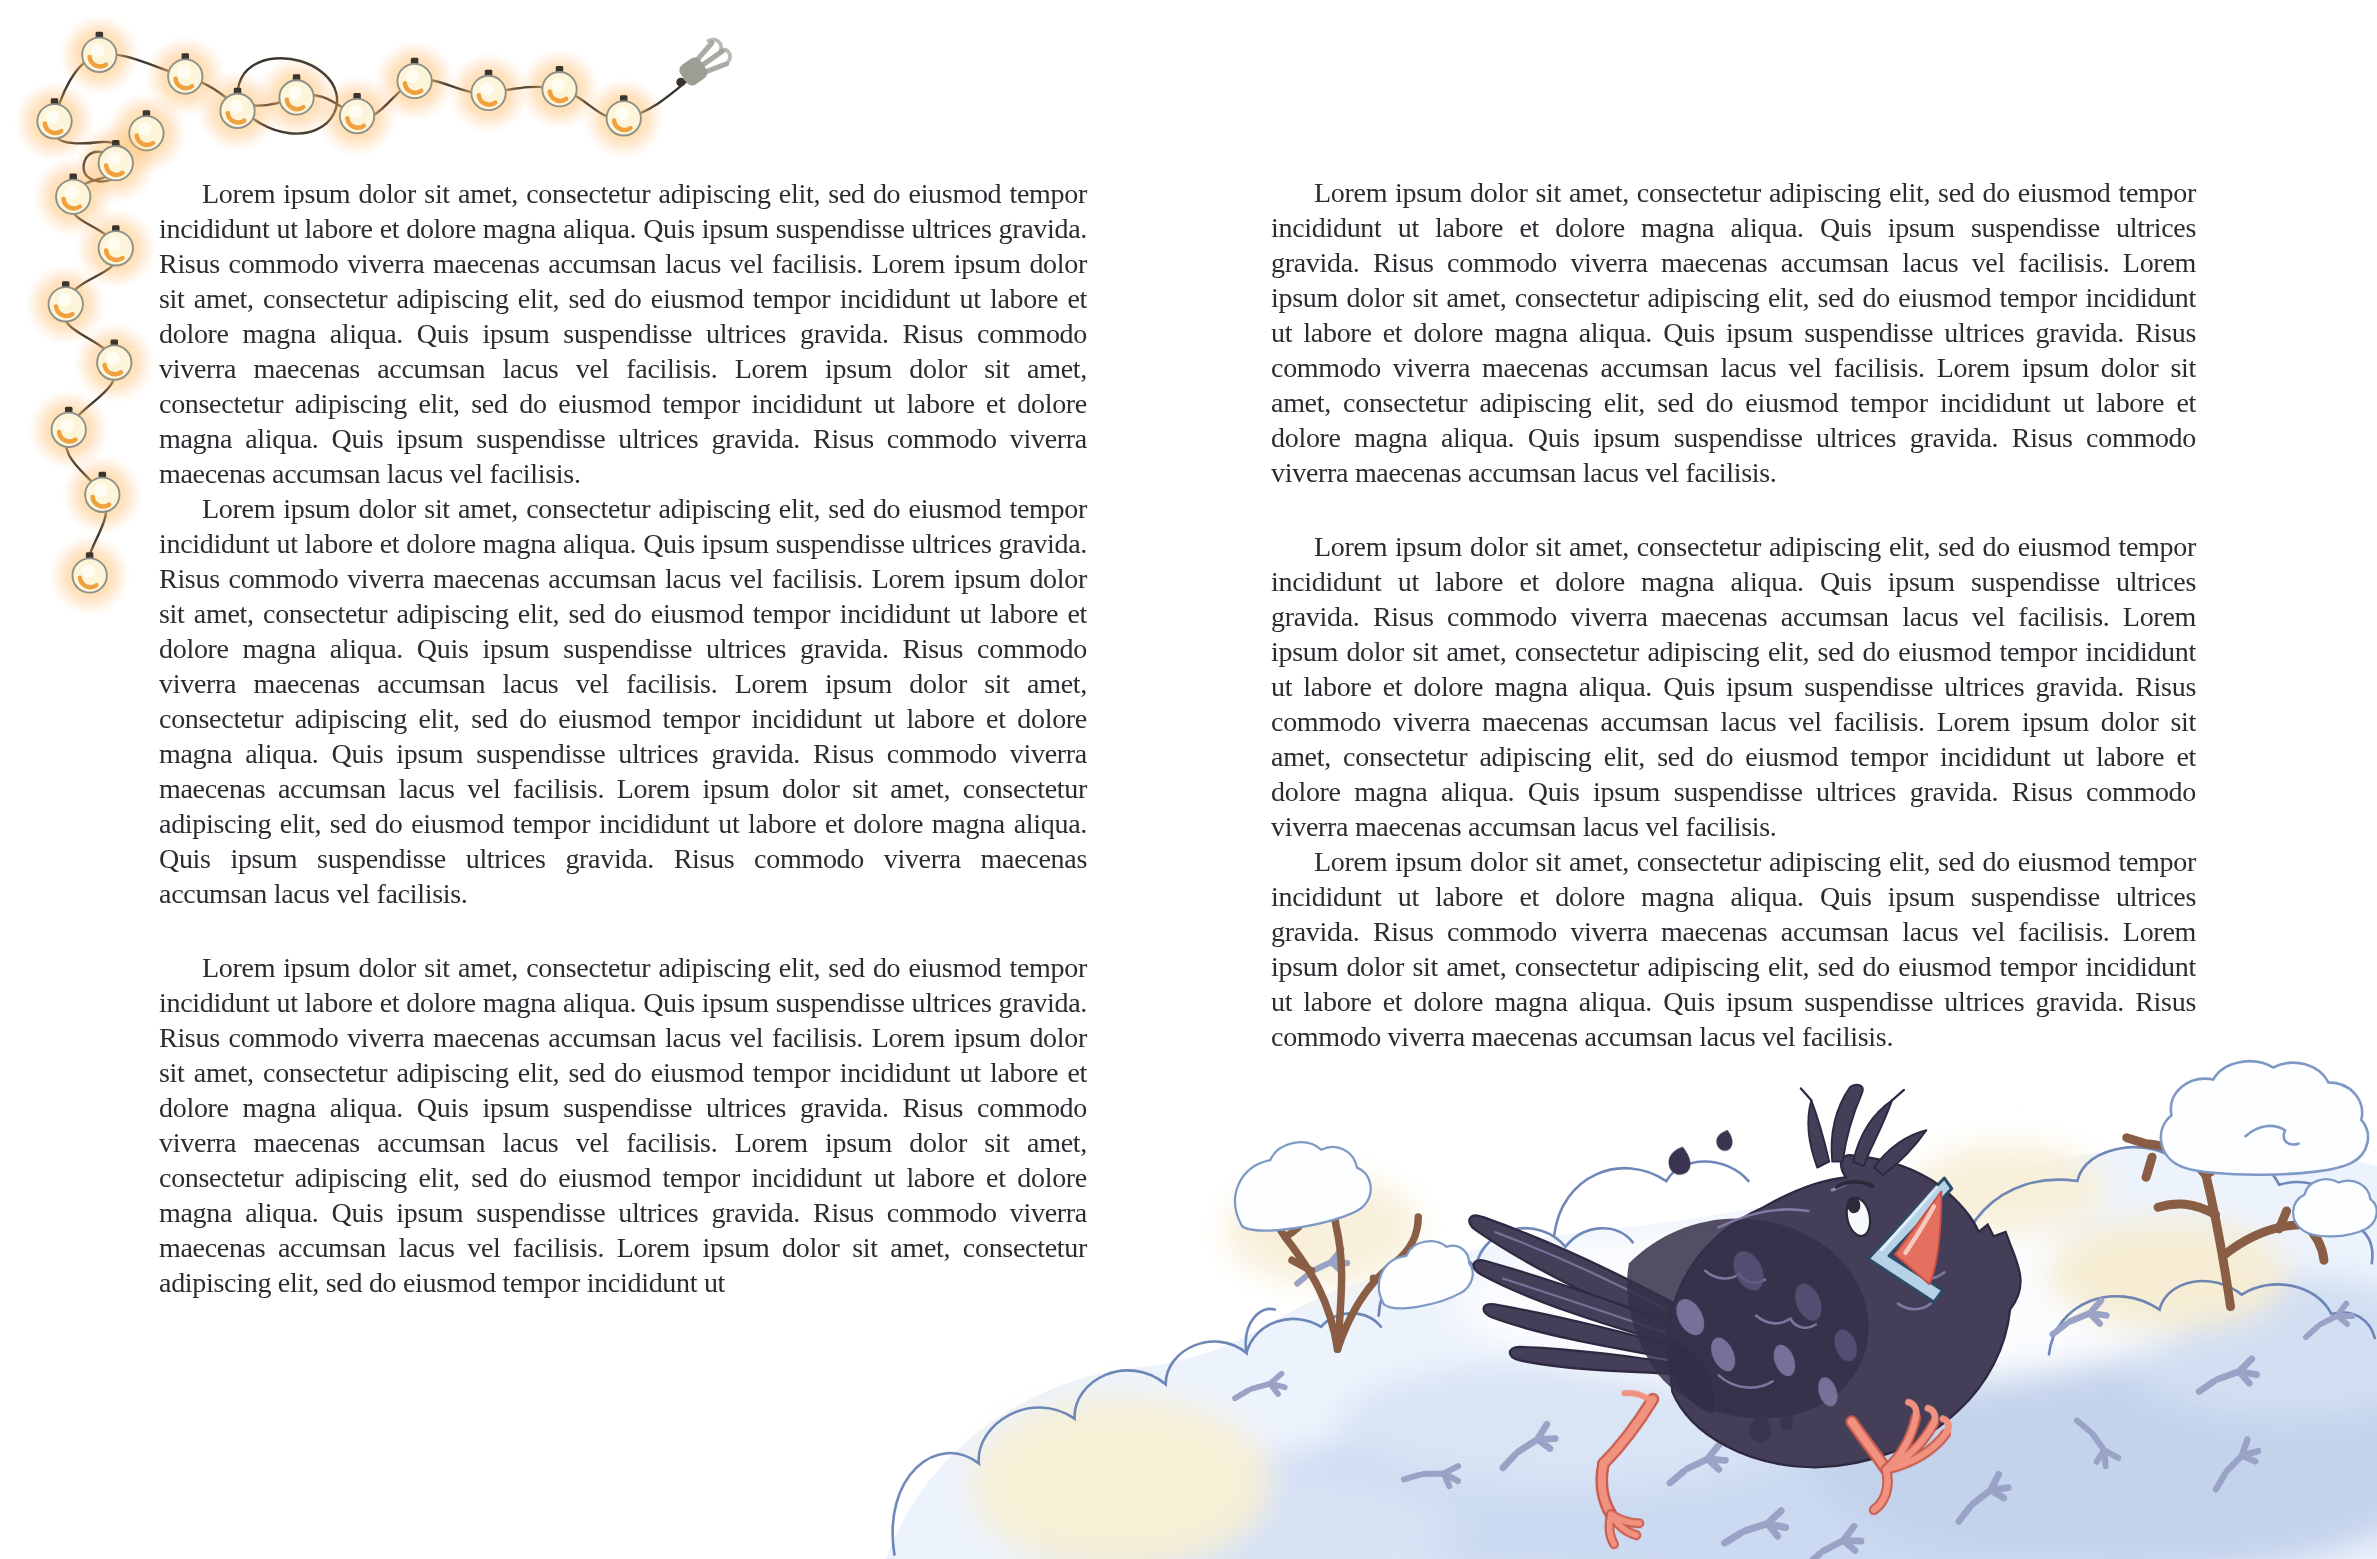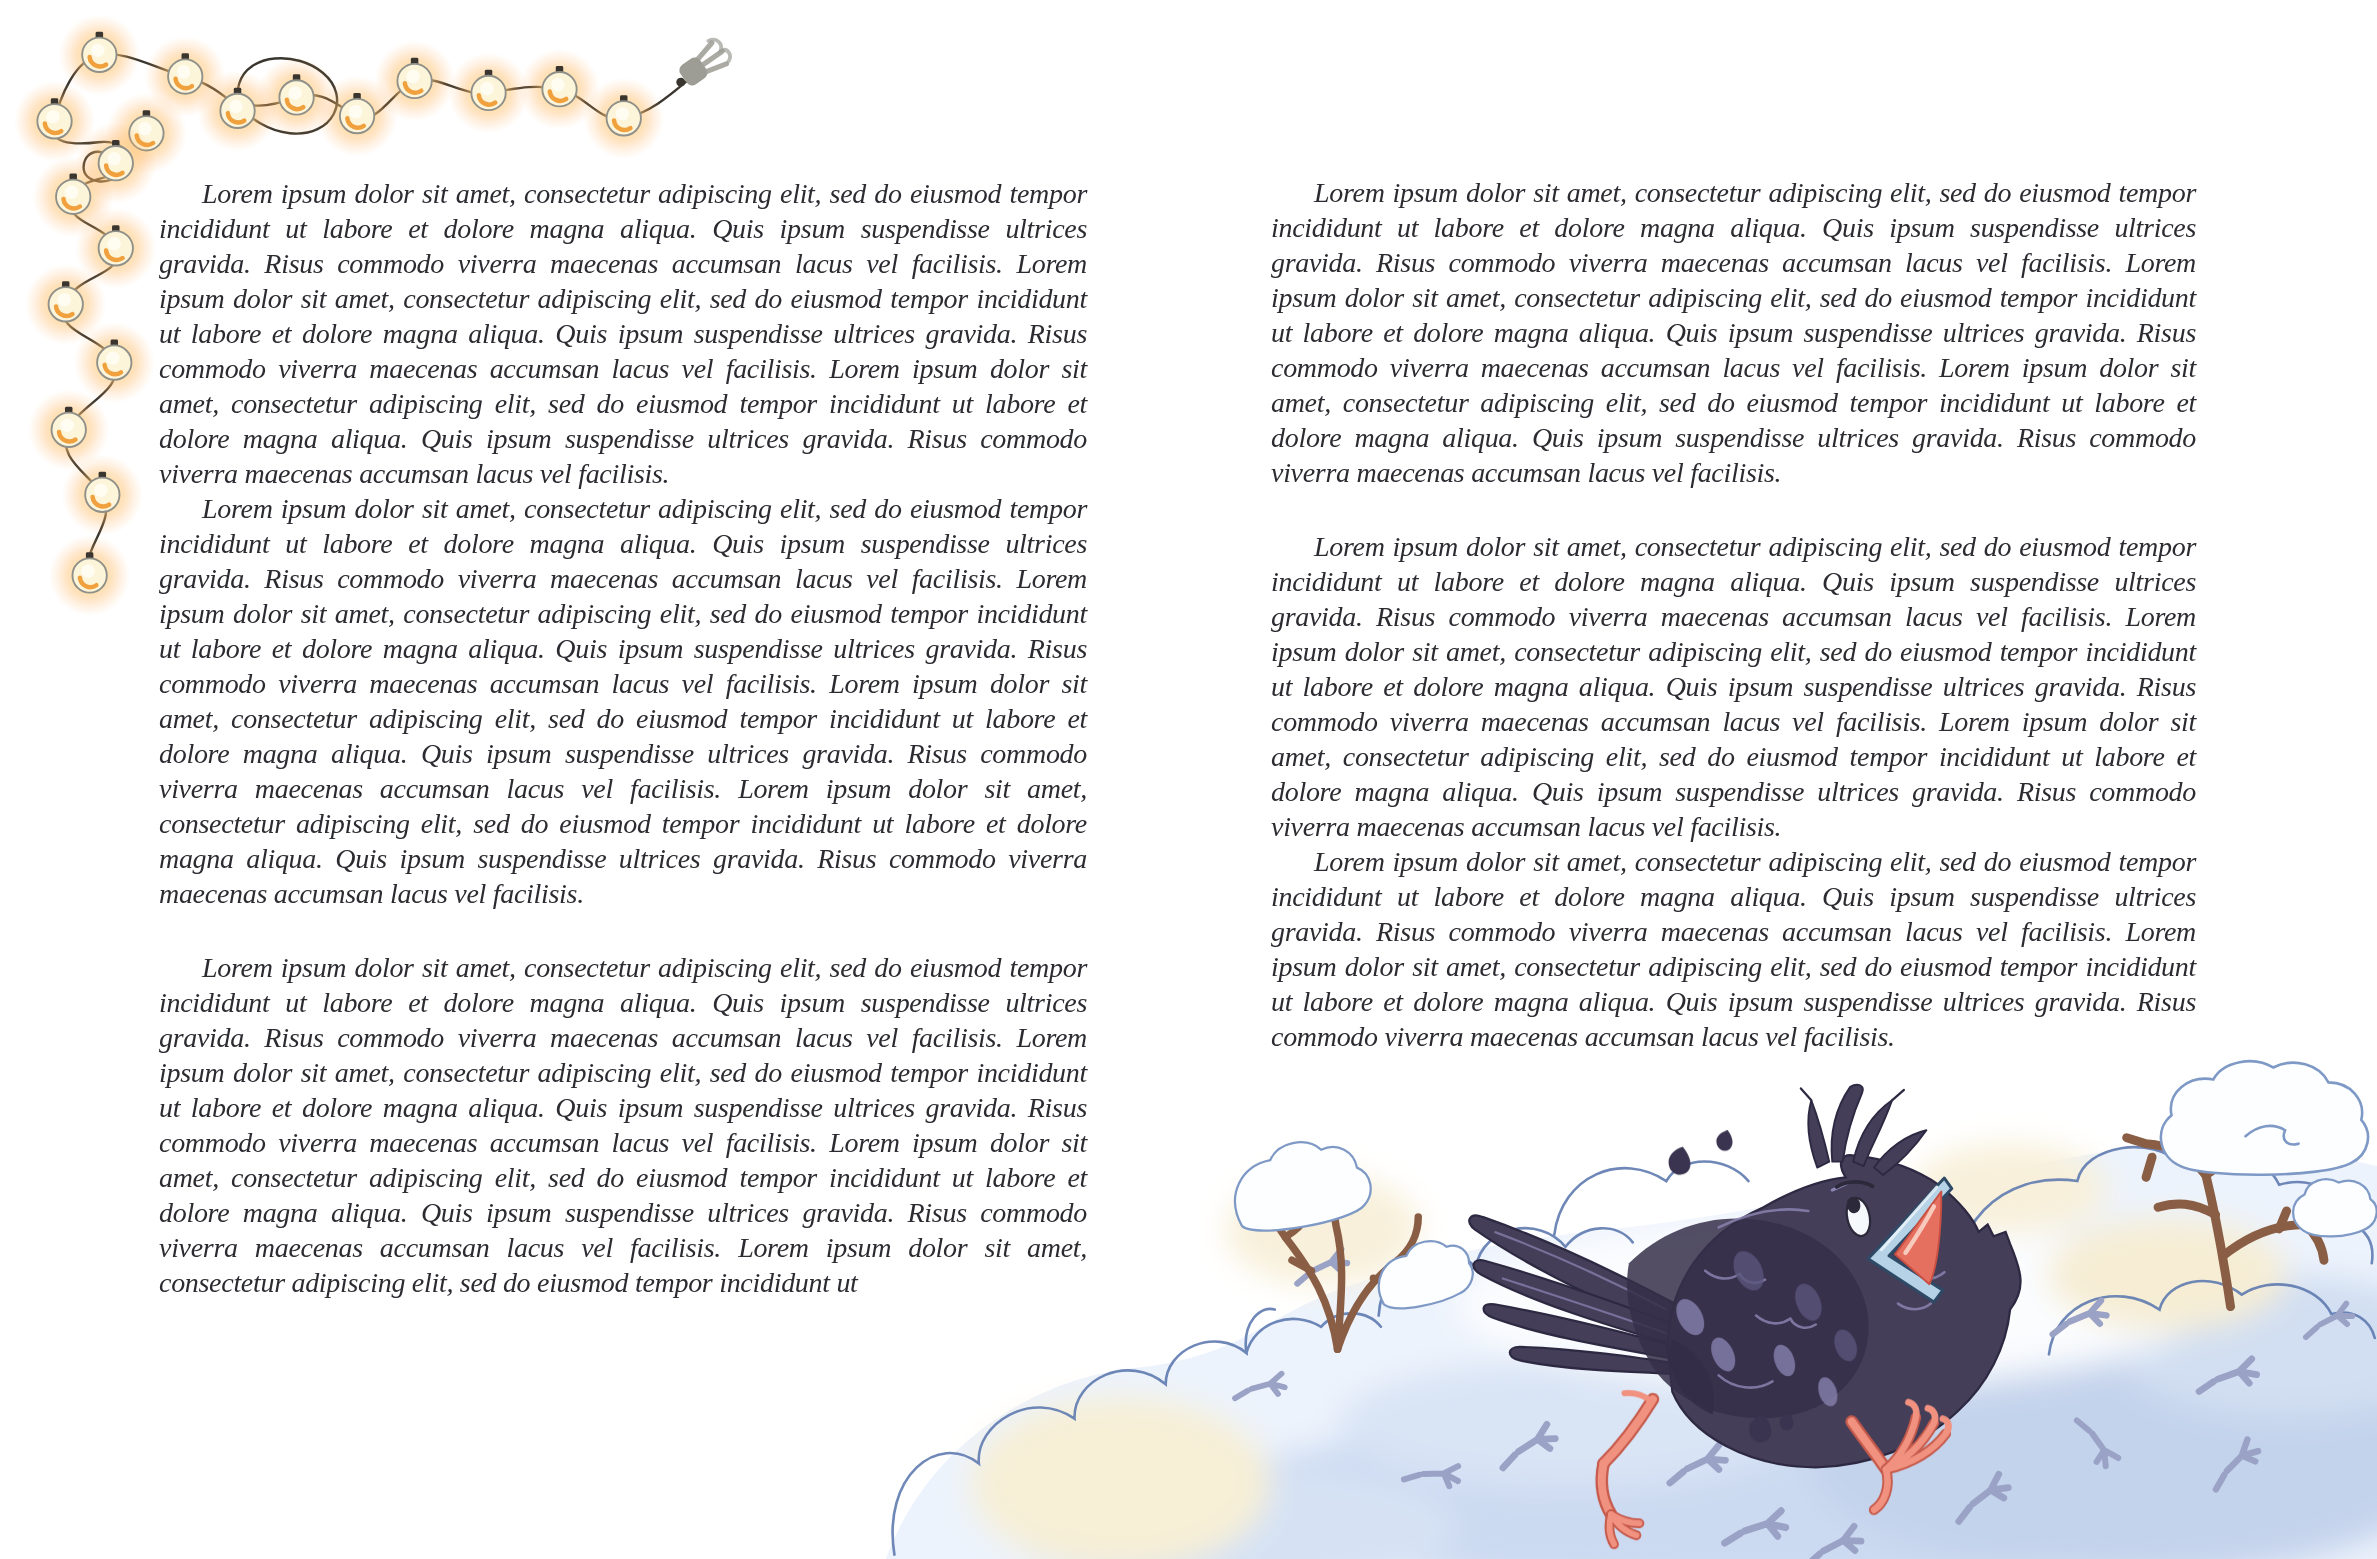--- a/index.html
+++ b/index.html
@@ -9,21 +9,21 @@
     font-family:"Liberation Serif", serif;
   }
   .col{
     position:absolute;
     color:var(--text,#2b2b31);
     font-size:28px;
     line-height:35px;
     text-align:justify;
     letter-spacing:-0.3px;
   }
-  .col p{margin:0;text-indent:43px;font-style:italic;}
+  .col p{margin:0;text-indent:43px;}
   .col p.gap{margin-top:39px;}
   #col-left{left:159px;top:176px;width:928px;}
   #col-right{left:1271px;top:175px;width:925px;}
   #garland{position:absolute;left:0;top:0;}
   #illustration{position:absolute;left:807px;top:1039px;}
   svg *{vector-effect:none;}
 </style>
 </head>
 <body>
 

